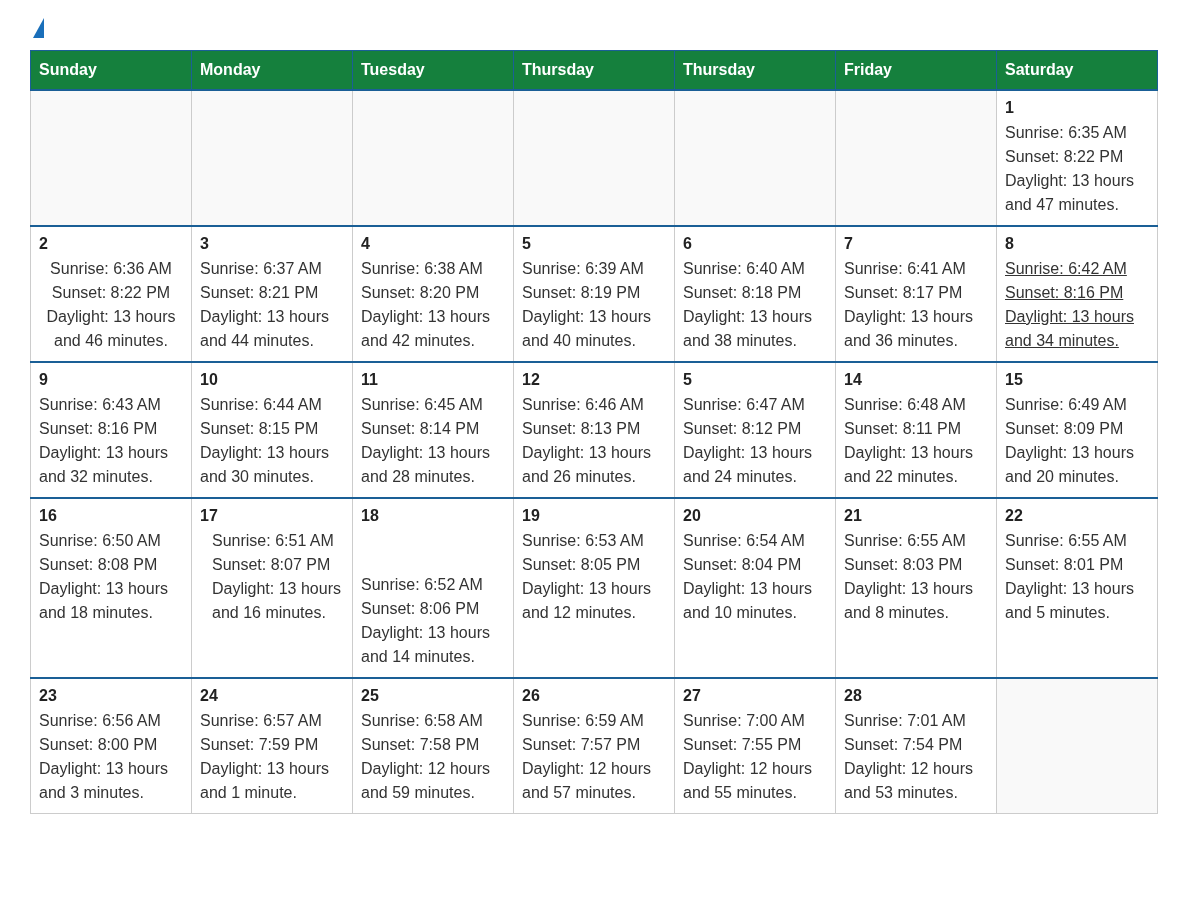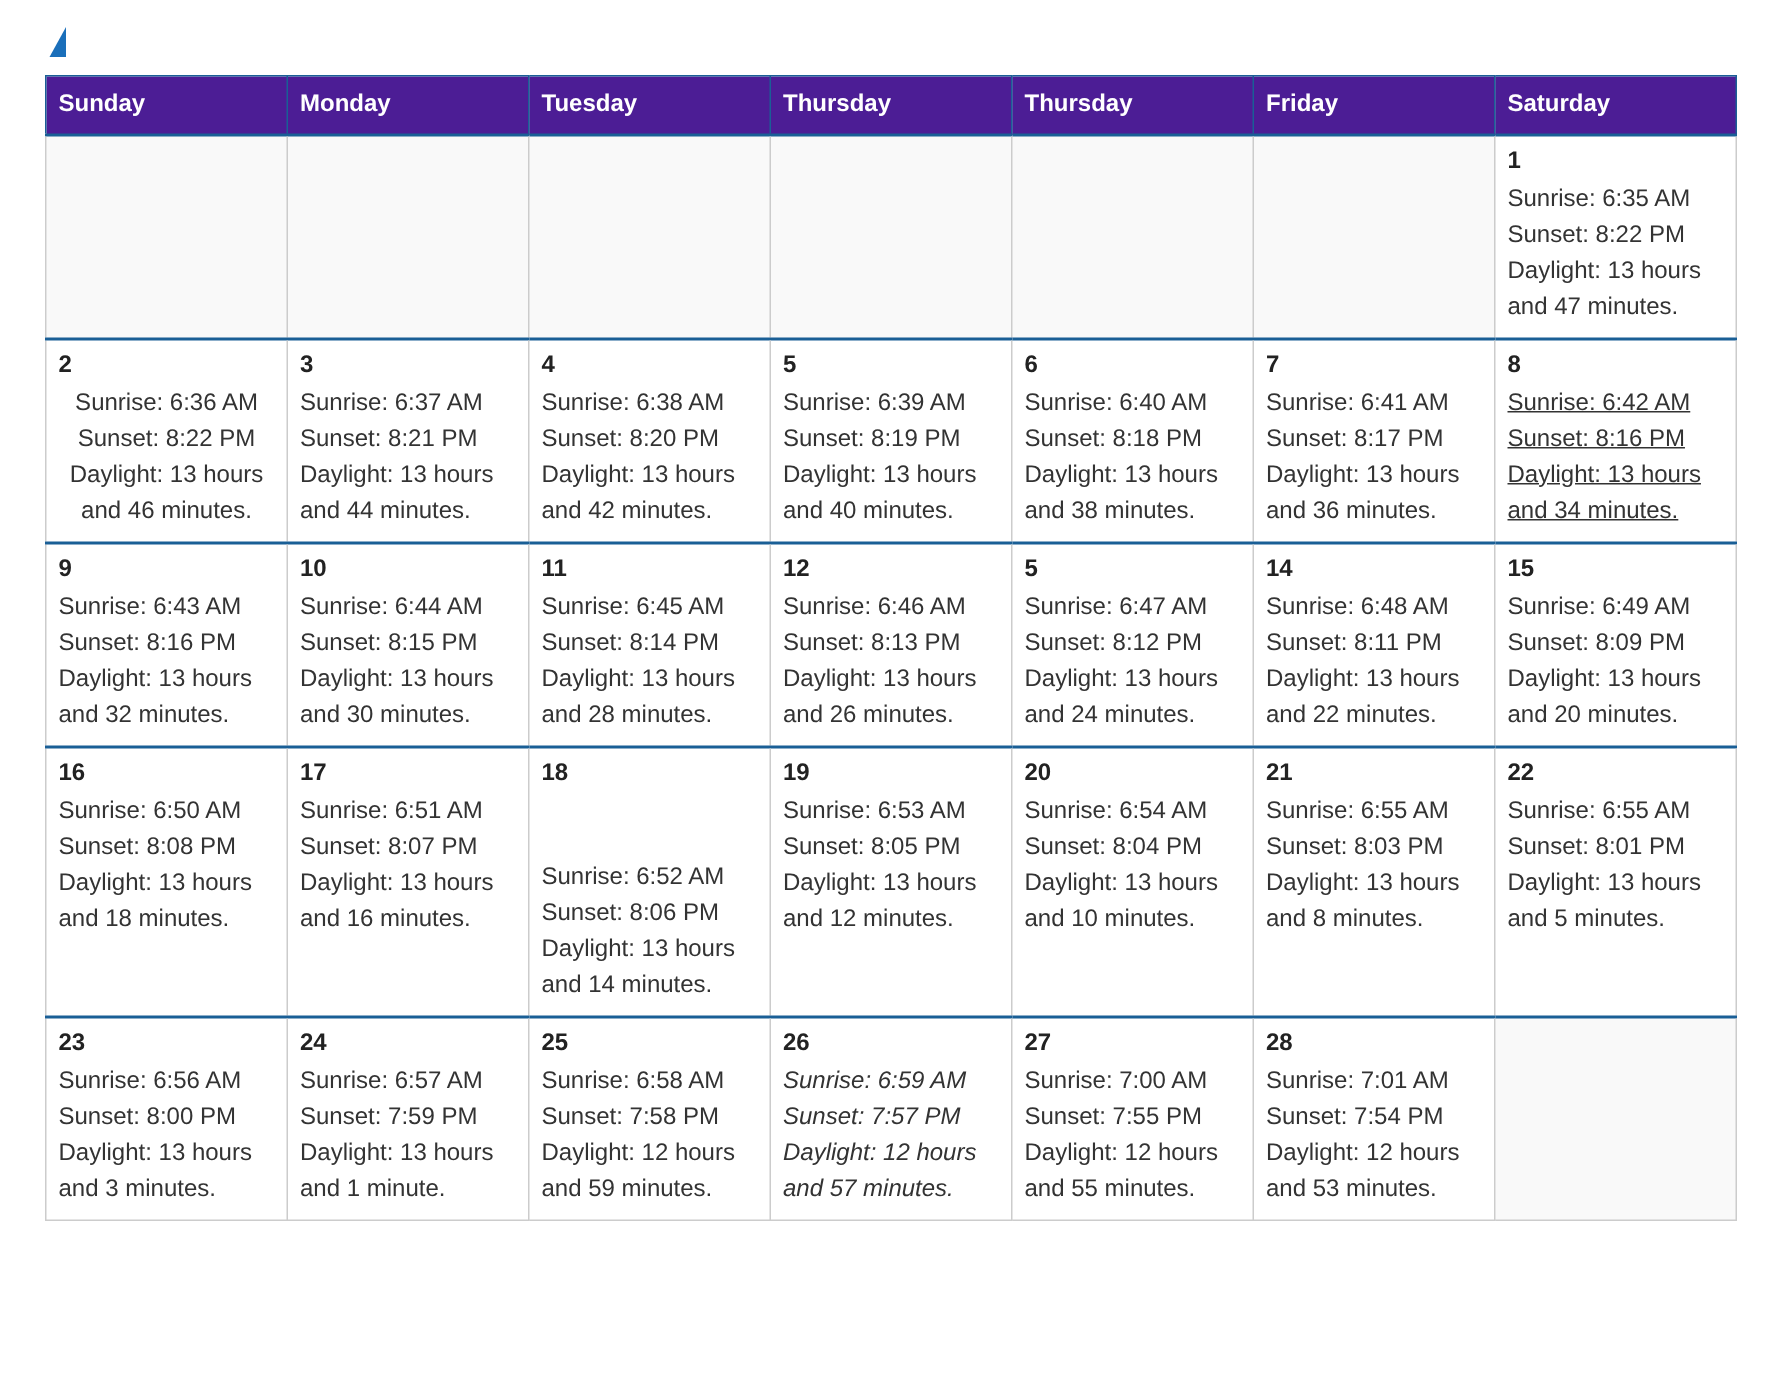--- a/index.html
+++ b/index.html
@@ -34,21 +34,21 @@
       font-size: 20px;
       color: #444;
       margin-top: 4px;
     }
     .calendar {
       width: 100%;
       border-collapse: collapse;
       margin-top: 8px;
     }
     .calendar th {
-      background-color: #4c1d95;
+      background-color: #15803d;
       color: #fff;
       font-size: 16px;
       font-weight: bold;
       padding: 10px 8px;
       text-align: left;
       border: 1px solid #1a5f96;
       margin-left: 38px;
     }
     .calendar td {
       vertical-align: top;
@@ -237,21 +237,21 @@
       <tr>
         <td>
           <span class="day-number">16</span>
           <div class="day-info" style="white-space: pre-line;">Sunrise: 6:50 AM
 Sunset: 8:08 PM
 Daylight: 13 hours
 and 18 minutes.</div>
         </td>
         <td>
           <span class="day-number">17</span>
-          <div class="day-info" style="white-space: pre-line;">Sunrise: 6:51 AM
+          <div class="day-info" style="white-space: pre-line; margin-left: 12px;">Sunrise: 6:51 AM
 Sunset: 8:07 PM
 Daylight: 13 hours
 and 16 minutes.</div>
         </td>
         <td>
           <span class="day-number">18</span>
           <div class="day-info" style="white-space: pre-line; margin-top: 48px;">Sunrise: 6:52 AM
 Sunset: 8:06 PM
 Daylight: 13 hours
 and 14 minutes.</div>
@@ -302,21 +302,21 @@
         </td>
         <td>
           <span class="day-number">25</span>
           <div class="day-info" style="white-space: pre-line;">Sunrise: 6:58 AM
 Sunset: 7:58 PM
 Daylight: 12 hours
 and 59 minutes.</div>
         </td>
         <td>
           <span class="day-number">26</span>
-          <div class="day-info" style="white-space: pre-line; font-style: italic;">Sunrise: 6:59 AM
+          <div class="day-info" style="white-space: pre-line;">Sunrise: 6:59 AM
 Sunset: 7:57 PM
 Daylight: 12 hours
 and 57 minutes.</div>
         </td>
         <td>
           <span class="day-number">27</span>
           <div class="day-info" style="white-space: pre-line;">Sunrise: 7:00 AM
 Sunset: 7:55 PM
 Daylight: 12 hours
 and 55 minutes.</div>

